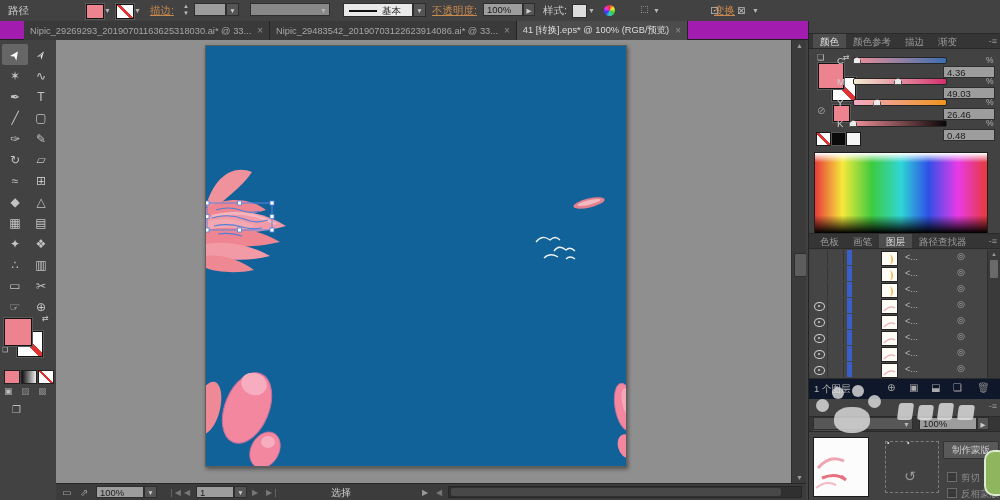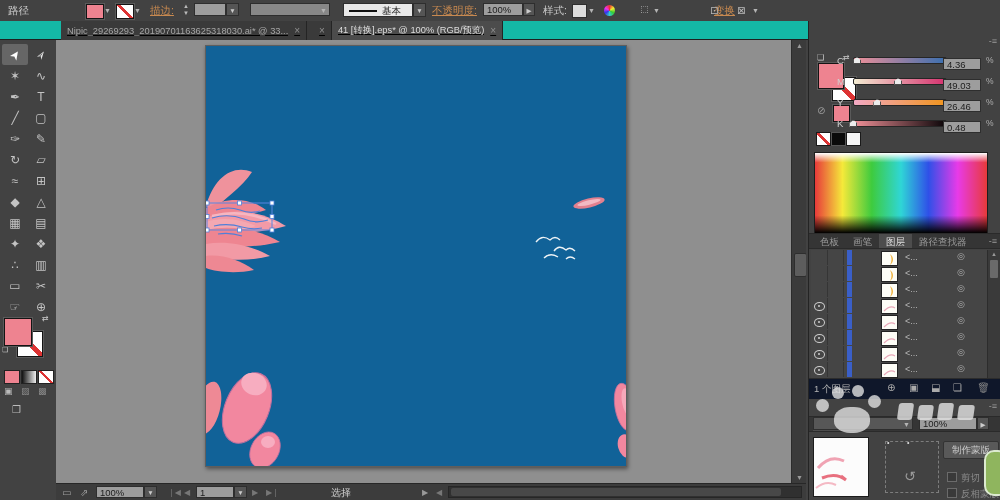--- a/index.html
+++ b/index.html
@@ -10,21 +10,21 @@
   
   #topbar{left:0;top:0;width:1000px;height:21px;background:#424242;border-bottom:1px solid #262626;}
   #topbar .lbl{color:#c9c9c9;font-size:10.5px;line-height:21px;}
   #topbar .link{color:#c98a50;text-decoration:underline;font-size:10.5px;line-height:21px;}
   .swatchbox{border:1px solid #141414;box-shadow:0 0 0 1px #5a5a5a;}
   .dd{color:#b5b5b5;font-size:7px;line-height:21px;}
   .fieldgray{background:#9d9d9d;border:1px solid #2e2e2e;color:#1d1d1d;font-size:9.5px;line-height:12px;padding:0 3px;}
   .ddbtn{background:#555;border:1px solid #2e2e2e;color:#ccc;font-size:6.5px;text-align:center;}
   .nonefill{background:linear-gradient(45deg,#fff 43%,#d33 43%,#d33 57%,#fff 57%);}
   
-  #tabbar{left:0;top:21px;width:808px;height:19px;background:#14b8a6;border-bottom:1px solid #1f1f1f;display:flex;padding-left:61px;box-sizing:border-box;text-decoration:underline;}
+  #tabbar{left:0;top:21px;width:808px;height:19px;background:#a21caf;border-bottom:1px solid #1f1f1f;display:flex;padding-left:24px;box-sizing:border-box;}
   .doctab{height:19px;display:flex;align-items:center;box-sizing:border-box;background:#3a3a3a;border-right:1px solid #242424;color:#a6a6a6;font-size:9.3px;padding:0 6px;white-space:nowrap;overflow:hidden;}
   .doctab.active{background:#4c4c4c;color:#ddd;}
   .doctab .tlabel{overflow:hidden;text-overflow:ellipsis;max-width:230px;}
   .doctab .x{margin-left:6px;color:#8f8f8f;font-size:10px;}
   
   #toolbox{left:0;top:40px;width:56px;height:460px;background:#424242;border-right:1px solid #2a2a2a;}
   #tools-grid{position:absolute;left:2px;top:4px;display:grid;grid-template-columns:26px 26px;grid-auto-rows:21px;}
   .tool{display:flex;align-items:center;justify-content:center;color:#c3c3c3;font-size:12px;border-radius:2px;}
   .tool.active{background:#666;color:#fff;}
   .tool[data-name="selection-tool"] span,.tool[data-name="direct-selection-tool"] span{display:inline-block;transform:rotate(-55deg);}
@@ -38,21 +38,21 @@
   
   #rightpanel{left:808px;top:21px;width:192px;height:479px;background:#424242;border-left:1px solid #242424;}
   .ptabstrip{position:absolute;left:0;width:192px;height:16px;background:#353535;border-top:1px solid #2a2a2a;border-bottom:1px solid #2a2a2a;display:flex;align-items:stretch;padding-left:4px;box-sizing:border-box;}
   .ptab{font-size:9.5px;color:#9a9a9a;padding:0 7px;line-height:16px;white-space:nowrap;}
   .ptab.active{background:#4d4d4d;color:#e0e0e0;}
   .pmenu{position:absolute;right:4px;top:0;color:#9a9a9a;font-size:9px;line-height:16px;}
   .cmyk-row{position:absolute;left:0;width:192px;height:14px;}
   .cmyk-row .cl{position:absolute;left:28px;top:1px;color:#cfcfcf;font-size:9.5px;}
   .cmyk-row .trk{position:absolute;left:44px;top:3px;width:92px;height:5px;border:1px solid #262626;border-radius:2px;}
   .cmyk-row .sthumb{position:absolute;top:3px;width:8px;height:7px;background:#ececec;border:1px solid #4a4a4a;box-sizing:border-box;clip-path:polygon(50% 0,100% 45%,100% 100%,0 100%,0 45%);}
-  .cmyk-row .val{position:absolute;left:134px;top:4px;width:38px;height:12px;}
+  .cmyk-row .val{position:absolute;left:134px;top:12px;width:52px;height:12px;}
   .cmyk-row .pct{position:absolute;left:177px;top:1px;color:#b0b0b0;font-size:8.5px;}
   
   .lrow{position:absolute;left:2px;width:186px;height:16px;background:#454545;border-bottom:1px solid #353535;}
   .lcell{position:absolute;top:0;height:15px;border-right:1px solid #353535;}
   .eyecell{left:0;width:16px;} .blankcell{left:16px;width:16px;}
   .eyeshape{position:absolute;left:3px;top:4px;width:9px;height:7px;border:1px solid #cfcfcf;border-radius:50%;}
   .eyeshape:after{content:"";position:absolute;left:2.5px;top:1.5px;width:2px;height:2px;background:#cfcfcf;border-radius:50%;}
   .lbar{position:absolute;left:36px;top:0;width:5px;height:15px;}
   .lthumb{position:absolute;left:70px;top:1px;width:15px;height:13px;background:#fdfdf6;border:1px solid #222;}
   .llabel{position:absolute;left:94px;top:2px;color:#b9b9b9;font-size:9px;}
@@ -108,20 +108,21 @@
     <span class="abs" style="left:737px;top:0;color:#bbb;font-size:10px;line-height:21px;" data-name="align-options-icon">⊠</span>
     <span class="abs dd" style="left:752px;" data-name="align-dropdown-icon">▼</span>
   </div>
 
   <div id="tabbar" class="abs" data-name="document-tab-bar">
       <div class="doctab" data-name="document-tab-1">
         <span class="tlabel" data-name="document-tab-label">Nipic_29269293_20190701163625318030.ai* @ 33...</span>
         <span class="x" data-name="tab-close-icon">×</span>
       </div>
       <div class="doctab" data-name="document-tab-2">
+        <span class="tlabel" data-name="document-tab-label">Nipic_29483542_20190703122623914086.ai* @ 33...</span>
         <span class="x" data-name="tab-close-icon">×</span>
       </div>
       <div class="doctab active" data-name="document-tab-3">
         <span class="tlabel" data-name="document-tab-label">41 [转换].eps* @ 100% (RGB/预览)</span>
         <span class="x" data-name="tab-close-icon">×</span>
       </div>
     </div>
 
   <div id="toolbox" class="abs" data-name="toolbox">
     <div id="tools-grid" data-name="tools-grid">
@@ -293,20 +294,26 @@
     <div class="abs stext" style="left:230px;width:110px;text-align:center;" data-name="status-text">选择</div>
     <span class="abs navic" style="left:366px;color:#999;" data-name="hscroll-divider-icon">▶</span>
     <span class="abs navic" style="left:380px;" data-name="hscroll-left-icon">◀</span>
     <div class="abs" style="left:392px;top:2px;width:354px;height:12px;background:#303030;border:1px solid #262626;box-sizing:border-box;" data-name="horizontal-scrollbar">
       <div class="abs" style="left:2px;top:1px;width:330px;height:8px;background:#484848;border-radius:2px;" data-name="horizontal-scroll-thumb"></div>
     </div>
   </div>
 
   <div id="rightpanel" class="abs" data-name="panel-dock">
 
+    <div class="ptabstrip" style="top:12px;" id="color-tabs" data-name="color-panel-tabs">
+        <span class="ptab active" data-name="tab-color-group-1">颜色</span>
+        <span class="ptab" data-name="tab-color-group-2">颜色参考</span>
+        <span class="ptab" data-name="tab-color-group-3">描边</span>
+        <span class="ptab" data-name="tab-color-group-4">渐变</span>
+      </div>
     <span class="pmenu abs" style="top:12px;" data-name="color-panel-menu-icon">-≡</span>
 
     <span class="abs" style="left:8px;top:32px;color:#ccc;font-size:8px;" data-name="proxy-mini-icon">❏</span>
     <span class="abs" style="left:34px;top:32px;color:#ccc;font-size:8px;" data-name="proxy-swap-icon">⇄</span>
     <div class="abs nonefill swatchbox" style="left:23px;top:56px;width:22px;height:22px;" data-name="panel-stroke-proxy"></div>
     <div class="abs swatchbox" style="left:9px;top:42px;width:24px;height:24px;background:var(--fill_pink);" data-name="panel-fill-proxy"></div>
     <span class="abs" style="left:8px;top:84px;color:#999;font-size:10px;" data-name="out-of-gamut-icon">⊘</span>
     <div class="abs swatchbox" style="left:24px;top:84px;width:15px;height:15px;background:var(--fill_pink);" data-name="gamut-color-swatch"></div>
 
     <div id="cmyk-rows" data-name="cmyk-sliders">

